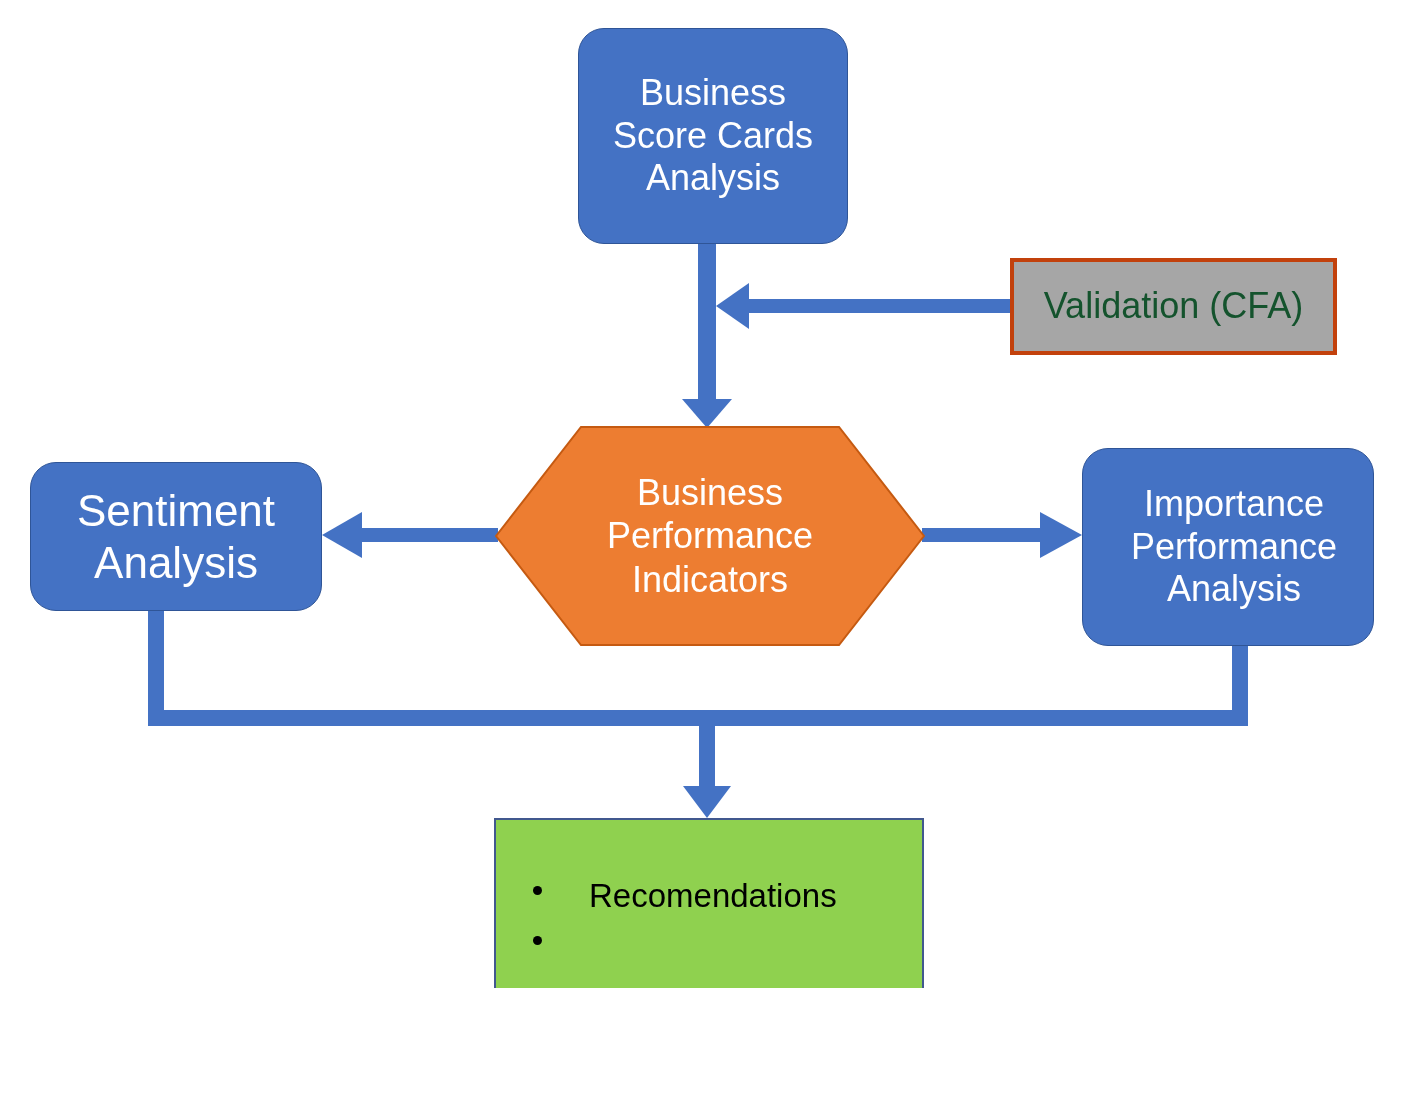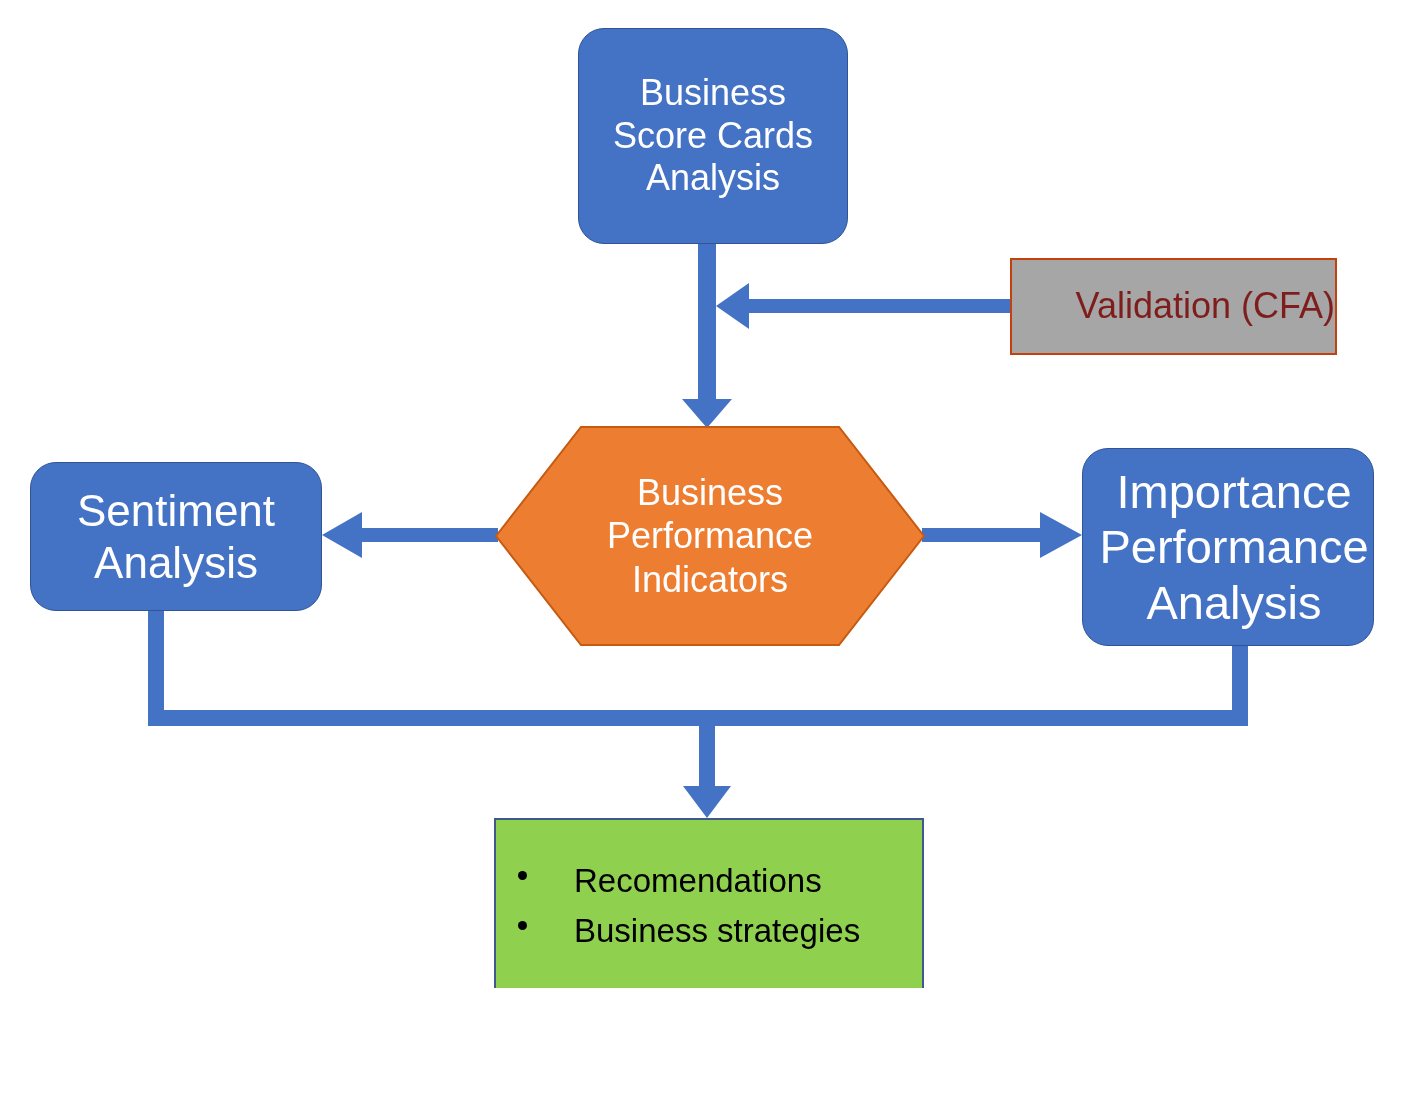--- a/index.html
+++ b/index.html
@@ -43,40 +43,39 @@
   
   .box-blue {
     background: #4472C4;
     border: 1.5px solid #2F5597;
     border-radius: 26px;
     color: #ffffff;
   }
   
   .box-gray {
     background: #A6A6A6;
-    border: 2px solid #c2410c;
-    color: #7f1d1d;
-    justify-content: flex-end;
+    border: 4px solid #c2410c;
+    color: #14532d;
   }
 
   #n-scorecards {
     left: 578px; top: 28px; width: 270px; height: 216px;
     font-size: 36px;
   }
   #n-validation {
     left: 1010px; top: 258px; width: 327px; height: 97px;
     font-size: 36px;
   }
   #n-sentiment {
     left: 30px; top: 462px; width: 292px; height: 149px;
     font-size: 44px;
   }
   #n-importance {
     left: 1082px; top: 448px; width: 292px; height: 198px;
-    font-size: 47px;
+    font-size: 36px;
     padding-left: 12px;
   }
 
   
   #n-hexagon {
     left: 495px; top: 426px; width: 430px; height: 220px;
   }
   #n-hexagon .hex-fill {
     position: absolute;
     left: 0; top: 0; width: 100%; height: 100%;
@@ -94,21 +93,21 @@
     left: 494px; top: 818px; width: 430px; height: 262px;
     display: block;
   }
   #n-outputs .doc-fill {
     position: absolute;
     left: 0; top: 0; width: 100%; height: 100%;
   }
   .bullet-list {
     position: relative;
     z-index: 2;
-    margin: 0;
+    margin: 15px;
     padding: 38px 0 0 0;
     list-style: none;
   }
   .bullet-list li {
     position: relative;
     color: #000000;
     font-size: 33px;
     line-height: 1.52;
     padding-left: 80px;
     text-align: left;
@@ -208,18 +207,17 @@
     <svg class="doc-fill" viewBox="0 0 430 262" preserveAspectRatio="none">
       <path d="M1,1 L429,1 L429,205 C340,200 300,240 215,248 C150,254 90,240 1,216 Z" fill="#8FD14F" stroke="#41588E" stroke-width="2"></path>
     </svg>
     <ul class="bullet-list">
       <li>
         <span class="bullet-dot"></span>
         <span>Recomendations</span>
       </li>
       <li>
         <span class="bullet-dot"></span>
-        <span>Business strategies</span>
       </li>
     </ul>
   </div>
 
 </div>
 
 </body></html>

